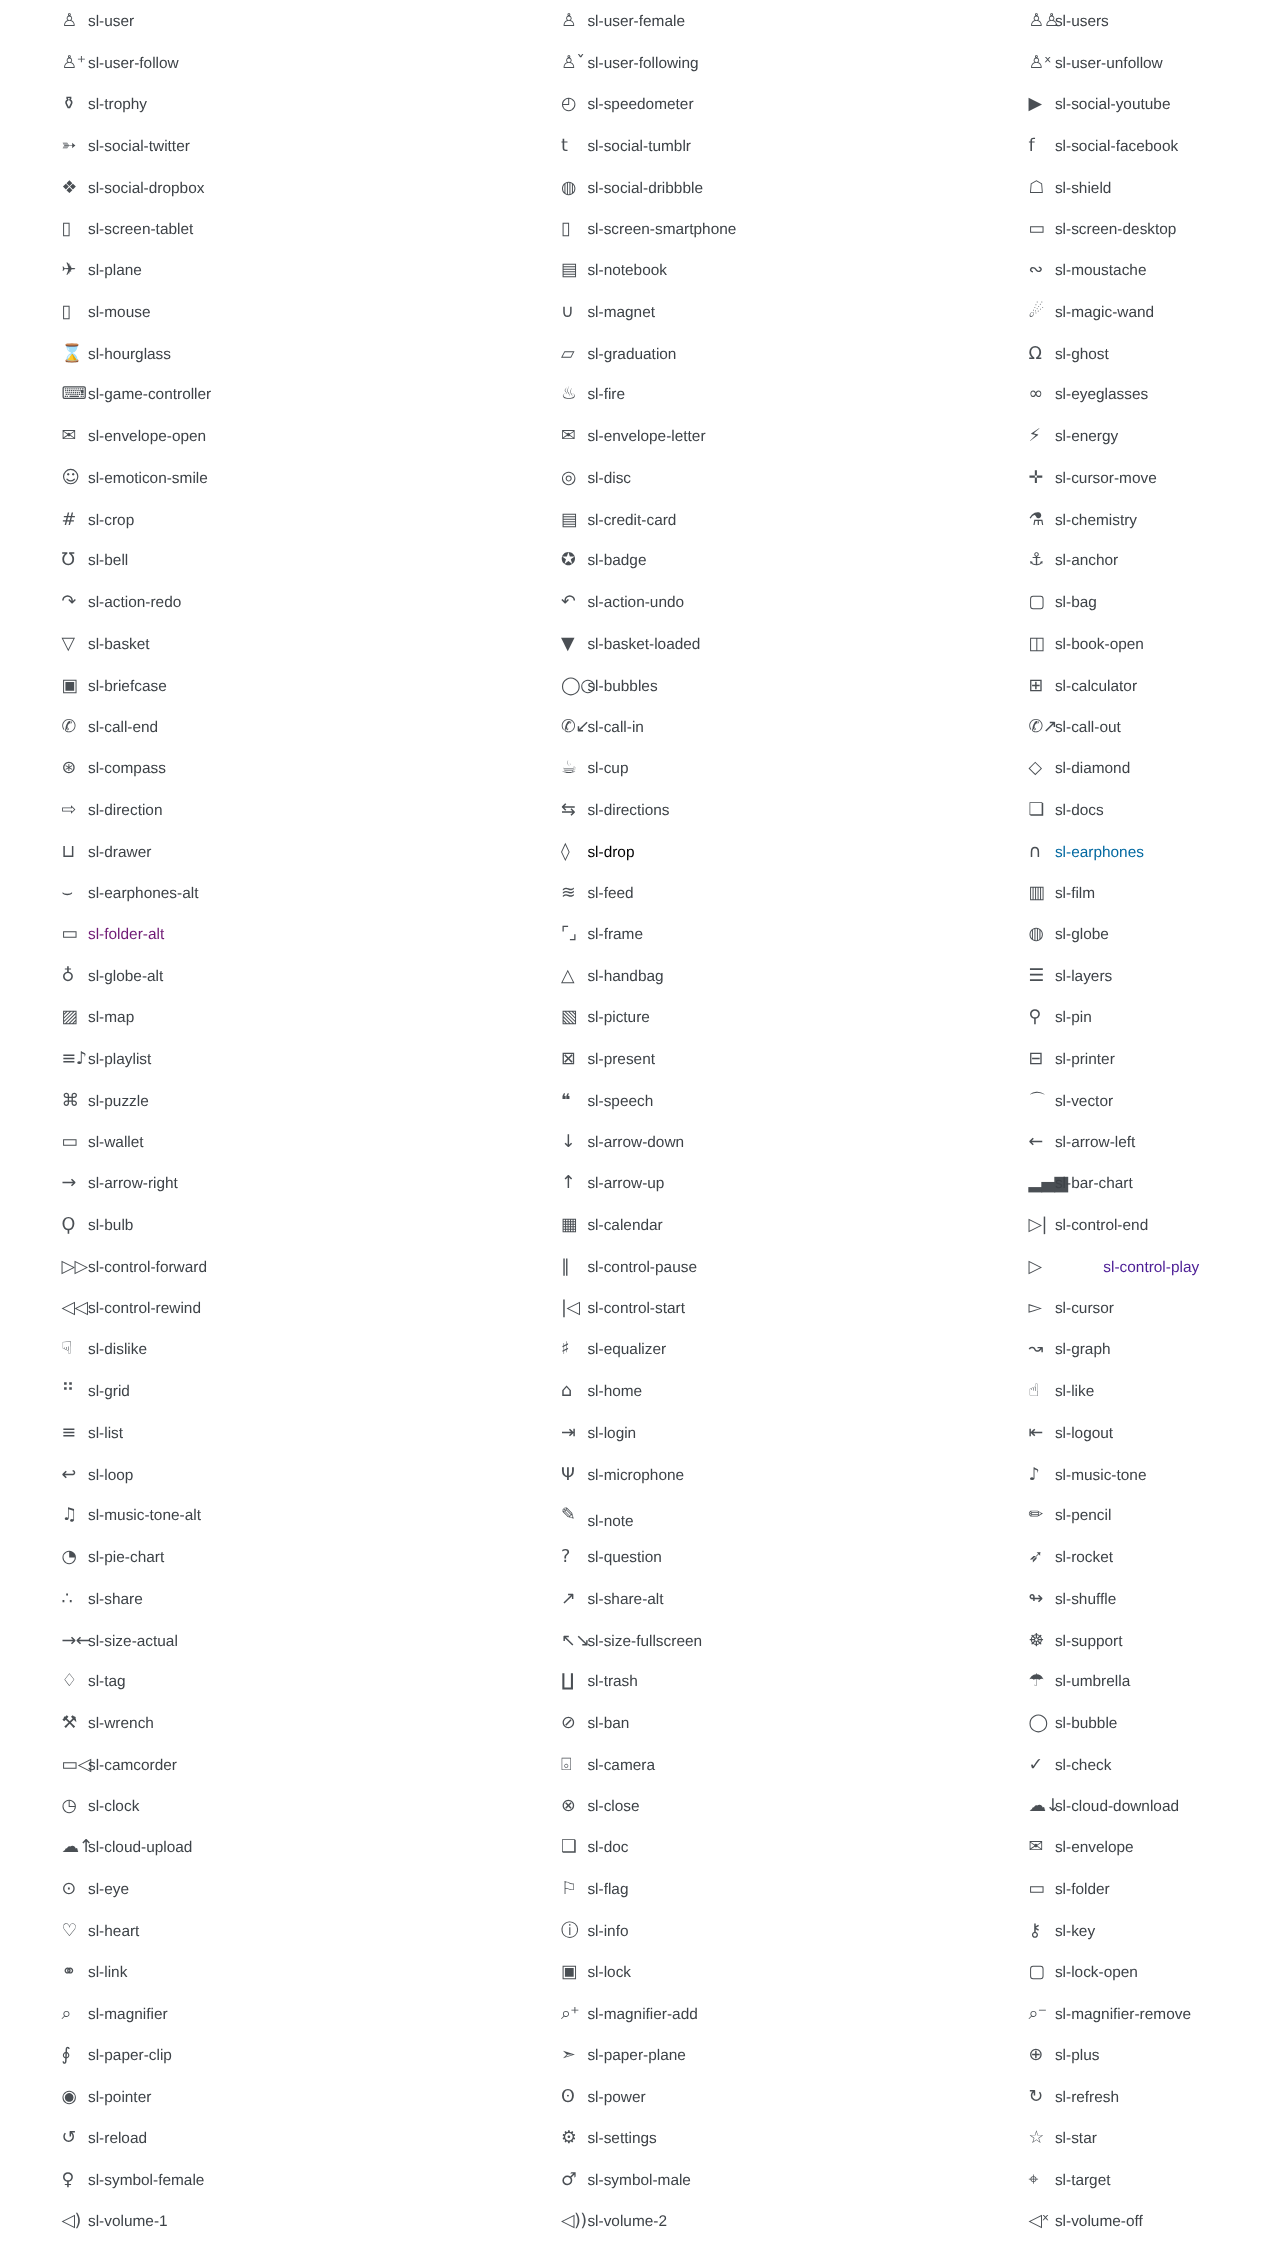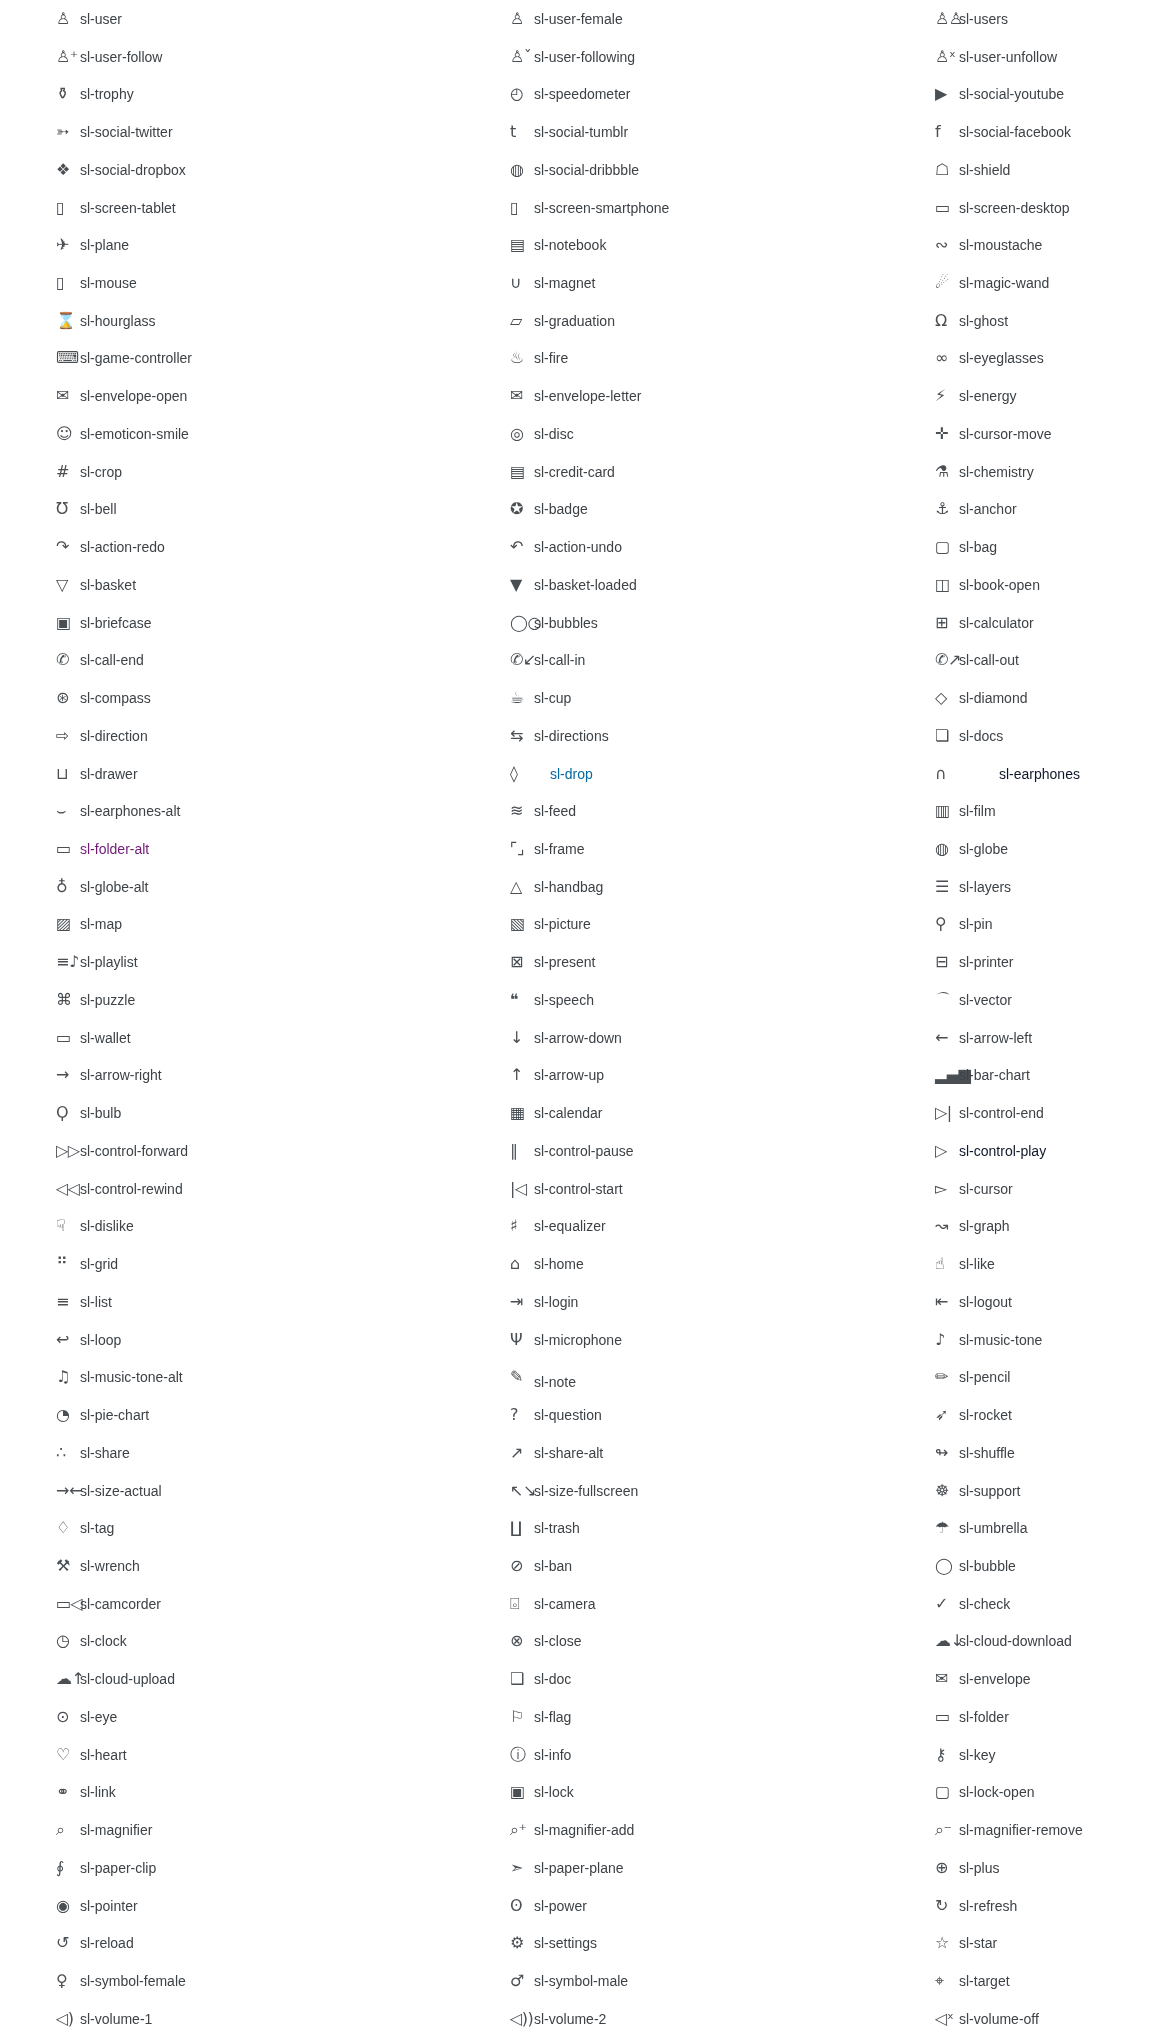--- a/index.html
+++ b/index.html
@@ -338,26 +338,26 @@
     <span class="label" style="color: rgb(61, 66, 71);">sl-docs</span>
   </div>
 
   <div class="cell">
     <span class="glyph" style="color: rgb(74, 79, 84);">⊔</span>
     <span class="label" style="color: rgb(61, 66, 71);">sl-drawer</span>
   </div>
 
   <div class="cell">
     <span class="glyph" style="color: rgb(74, 79, 84);">◊</span>
-    <span class="label" style="color: #0369a1; margin-left: 16px;">sl-drop</span>
+    <span class="label" style="color: #000000;">sl-drop</span>
   </div>
 
   <div class="cell">
     <span class="glyph" style="color: rgb(74, 79, 84);">∩</span>
-    <span class="label" style="color: #0f172a; margin-left: 40px;">sl-earphones</span>
+    <span class="label" style="color: #0369a1;">sl-earphones</span>
   </div>
 
   <div class="cell">
     <span class="glyph" style="color: rgb(74, 79, 84);">⌣</span>
     <span class="label" style="color: rgb(61, 66, 71);">sl-earphones-alt</span>
   </div>
 
   <div class="cell">
     <span class="glyph" style="color: rgb(74, 79, 84);">≋</span>
     <span class="label" style="color: rgb(61, 66, 71);">sl-feed</span>
@@ -493,21 +493,21 @@
     <span class="label" style="color: rgb(61, 66, 71);">sl-control-forward</span>
   </div>
 
   <div class="cell">
     <span class="glyph" style="color: rgb(74, 79, 84);">∥</span>
     <span class="label" style="color: rgb(61, 66, 71);">sl-control-pause</span>
   </div>
 
   <div class="cell">
     <span class="glyph" style="color: rgb(74, 79, 84);">▷</span>
-    <span class="label" style="color: #0f172a;">sl-control-play</span>
+    <span class="label" style="color: #4c1d95; margin-left: 44px;">sl-control-play</span>
   </div>
 
   <div class="cell">
     <span class="glyph" style="color: rgb(74, 79, 84);">◁◁</span>
     <span class="label" style="color: rgb(61, 66, 71);">sl-control-rewind</span>
   </div>
 
   <div class="cell">
     <span class="glyph" style="color: rgb(74, 79, 84);">|◁</span>
     <span class="label" style="color: rgb(61, 66, 71);">sl-control-start</span>

